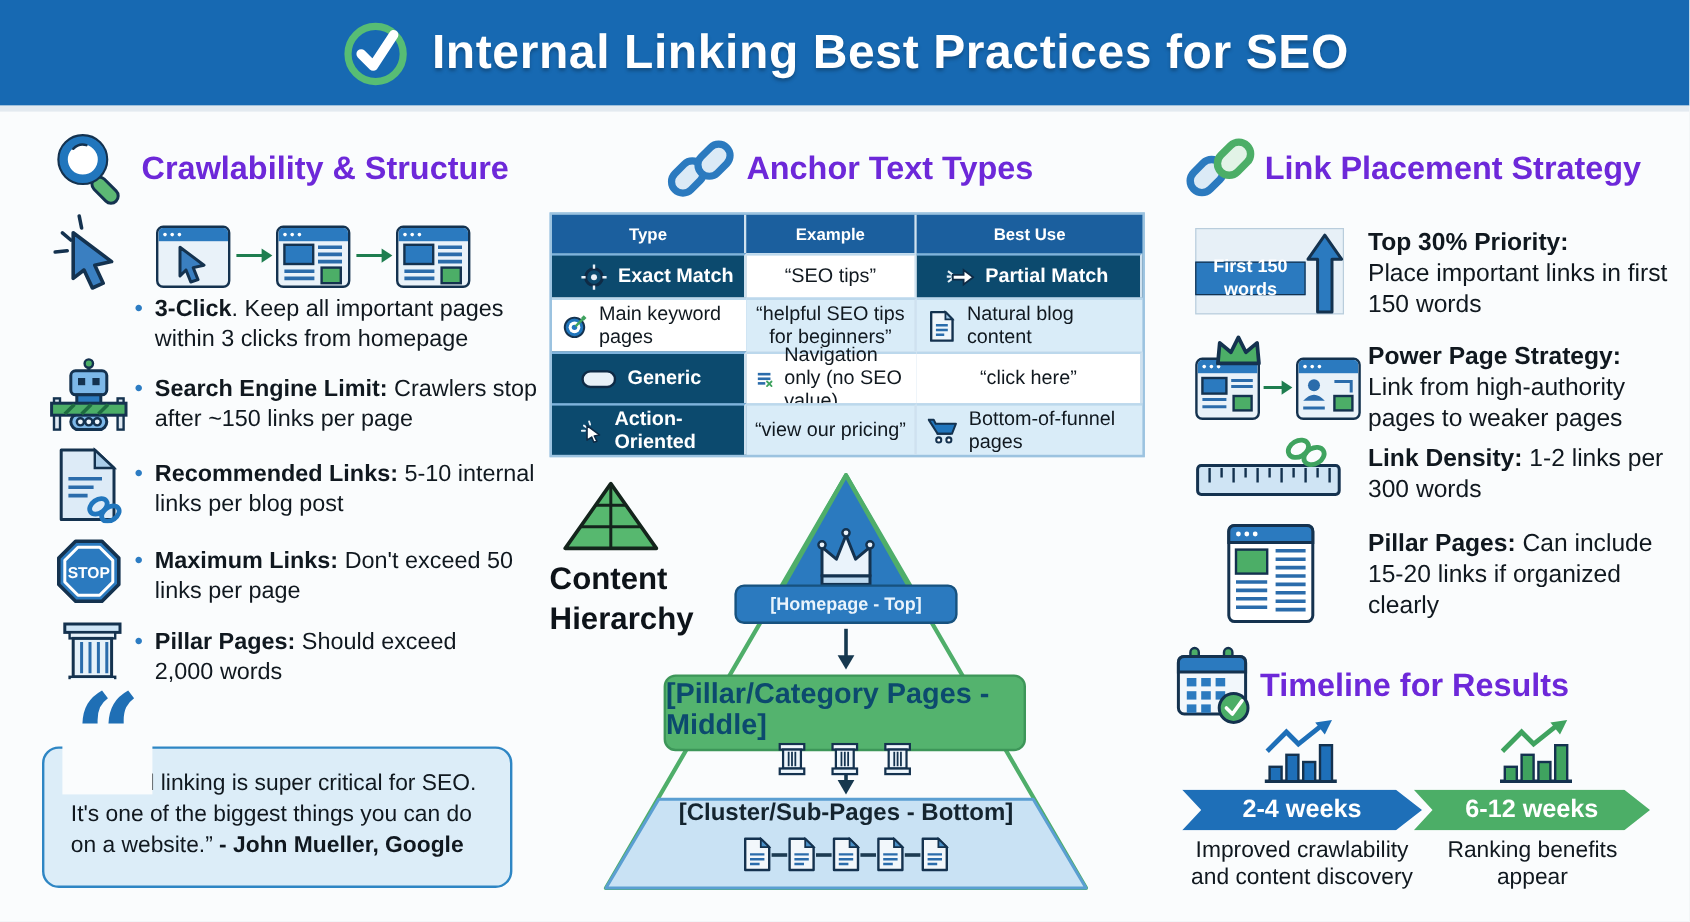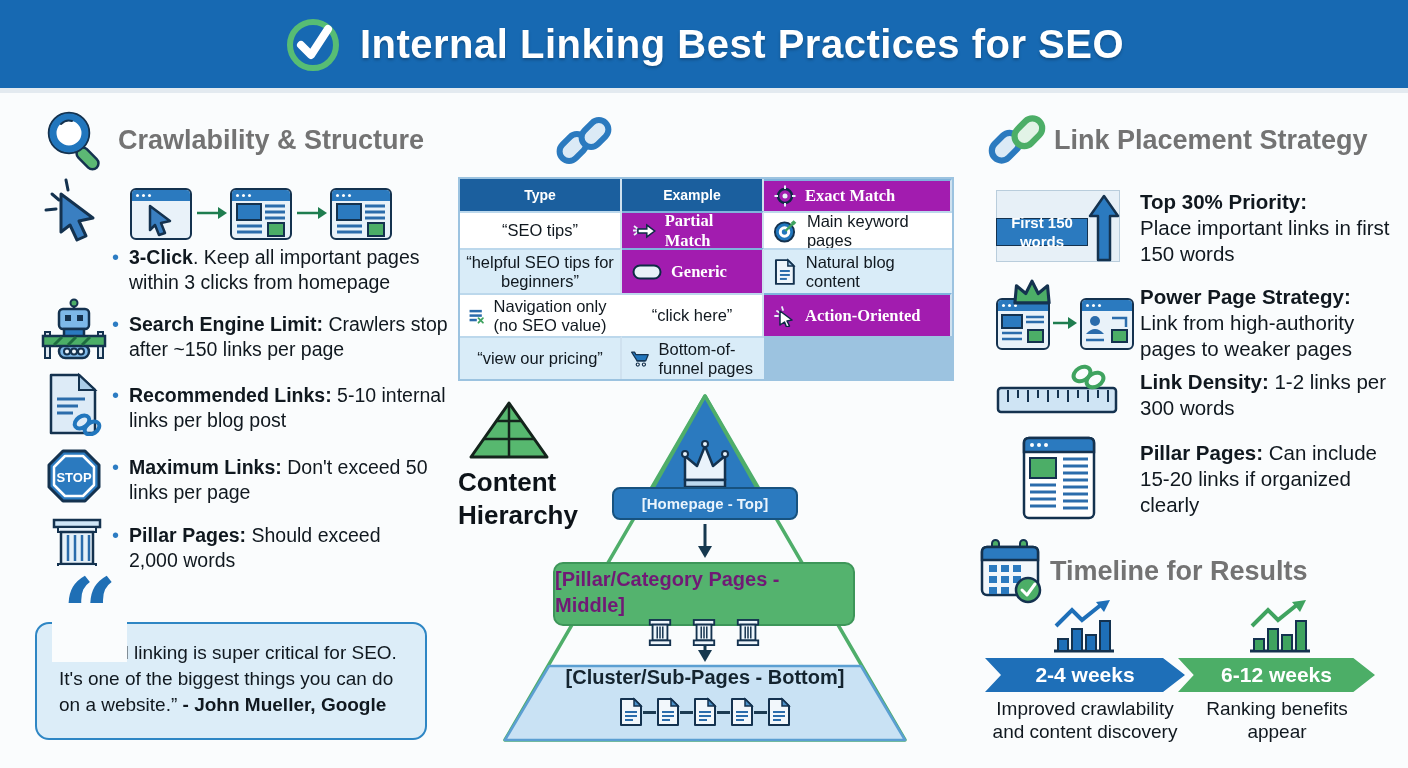--- a/index.html
+++ b/index.html
@@ -8,21 +8,21 @@
 
   
   .banner{position:absolute;left:0;top:0;width:1408px;height:88px;background:#1769b2;
           display:flex;align-items:center;justify-content:center;gap:18px;}
   .banner-strip{position:absolute;left:0;top:88px;width:1408px;height:5px;background:#e3eaf0;}
   .banner h1{margin:0;color:#ffffff;font-size:40px;font-weight:bold;letter-spacing:.5px;
              text-shadow:0 2px 3px rgba(0,0,0,.25);}
 
   
   .abs{position:absolute;}
-  .sec-title{font-size:27px;font-weight:bold;color:#737373;white-space:nowrap;}
+  .sec-title{font-size:27px;font-weight:bold;color:#6d28d9;white-space:nowrap;}
   .bullet{position:absolute;display:flex;gap:10px;font-size:19.5px;line-height:25px;color:#10181f;}
   .bullet .dot{color:#2c7cc3;font-size:20px;line-height:25px;}
   .bullet b{font-weight:bold;}
 
   
   .quote-box{position:absolute;left:35px;top:622px;width:392px;height:118px;background:#dcedf8;
              border:2.5px solid #2e86c4;border-radius:14px;box-sizing:border-box;
              padding:16px 20px 0 22px;font-size:19px;line-height:26px;color:#10181f;}
   .quote-box b{font-weight:bold;}
   .quote-glyph{position:absolute;left:52px;top:566px;font-family:"DejaVu Serif",serif;
@@ -30,35 +30,35 @@
                background:#fafcfd;padding:0 10px;z-index:3;}
 
   
   .atable{position:absolute;left:458px;top:177px;display:grid;
           grid-template-columns:162px 142px 188px;
           grid-template-rows:32px 37px 45px 43px 43px;
           border:2px solid #9cc3e0;background:#9cc3e0;grid-gap:0;}
   .atable .c{display:flex;align-items:center;box-sizing:border-box;}
   .th{background:#1b5f9e;color:#fff;font-weight:bold;font-size:14px;justify-content:center;
       border-right:2px solid #cfe1ef;}
-  .tt{background:#a21caf;color:#fff;font-weight:bold;font-size:16.5px;gap:9px;padding-left:10px;
-      border-top:2px solid #7fb3dc;border-right:2px solid #cfe1ef;font-family:Liberation Serif, serif;}
+  .tt{background:#0c4a6e;color:#fff;font-weight:bold;font-size:16.5px;gap:9px;padding-left:24px;
+      border-top:2px solid #7fb3dc;border-right:2px solid #cfe1ef;}
   .tw{background:#ffffff;color:#10181f;font-size:16.5px;border-top:2px solid #bcd8ec;}
   .tb{background:#d9ecf8;color:#10181f;font-size:16.5px;border-top:2px solid #bcd8ec;}
   .ex{justify-content:center;text-align:center;line-height:19px;border-right:2px solid #cfe1ef;}
   .bu{gap:9px;padding-left:9px;line-height:19px;}
 
   
   .pill-top{position:absolute;left:612px;top:487px;width:186px;height:33px;background:#2b7abf;
             border:2px solid #17527f;border-radius:8px;box-sizing:border-box;color:#eaf4fc;
             font-size:15px;font-weight:600;text-align:center;line-height:29px;z-index:4;}
   .box-mid{position:absolute;left:553px;top:562px;width:302px;height:64px;background:#54b36e;
            border:2.5px solid #3d9659;border-radius:10px;box-sizing:border-box;z-index:4;
            display:flex;flex-direction:column;align-items:center;}
-  .box-mid .lbl{color:#701a75;font-size:20px;font-weight:600;line-height:26px;margin-top:2px;}
+  .box-mid .lbl{color:#0c4a6e;font-size:24px;font-weight:600;line-height:26px;margin-top:2px;}
   .pillar-row{display:flex;gap:18px;margin-top:1px;}
   .trap-label{position:absolute;left:555px;top:666px;width:300px;text-align:center;z-index:4;
               font-size:20px;font-weight:600;color:#14242f;}
   .doc-row{position:absolute;left:555px;top:697px;width:300px;display:flex;align-items:center;
            justify-content:center;z-index:4;}
   .doc-row .link{width:13px;height:3px;background:#1c3b52;}
 
   .hier-label{position:absolute;left:458px;top:466px;font-size:26px;font-weight:bold;
               color:#0d1319;line-height:33px;}
 
@@ -233,24 +233,26 @@
 
   <div class="quote-glyph">“</div>
   <div class="quote-box">
     <span>“Internal linking is super critical for SEO. It's one of the biggest things you can do on a website.” </span><b>- John Mueller, Google</b>
   </div>
 
   <svg class="abs" style="left:554px;top:110px" width="60" height="62" viewBox="0 0 60 62">
     <rect x="4" y="28" width="30" height="19" rx="9.5" transform="rotate(-45 19 37.5)" fill="#dbeaf6" stroke="#2b7abf" stroke-width="6"></rect>
     <rect x="26" y="14" width="30" height="19" rx="9.5" transform="rotate(-45 41 23.5)" fill="#dbeaf6" stroke="#2b7abf" stroke-width="6"></rect>
   </svg>
+  <div class="abs sec-title" style="left:622px;top:125px">Anchor Text Types</div>
 
   <div class="atable">
     <div class="c th">Type</div>
     <div class="c th">Example</div>
+    <div class="c th" style="border-right:none">Best Use</div>
 
     <div class="c tt">
       <svg width="22" height="22" viewBox="0 0 22 22">
         <circle cx="11" cy="11" r="7" fill="none" stroke="#0e2a45" stroke-width="2.5"></circle>
         <circle cx="11" cy="11" r="2.5" fill="#e8f1f8"></circle>
         <line x1="11" y1="0.5" x2="11" y2="4" stroke="#e8f1f8" stroke-width="2"></line>
         <line x1="11" y1="18" x2="11" y2="21.5" stroke="#e8f1f8" stroke-width="2"></line>
         <line x1="0.5" y1="11" x2="4" y2="11" stroke="#e8f1f8" stroke-width="2"></line>
         <line x1="18" y1="11" x2="21.5" y2="11" stroke="#e8f1f8" stroke-width="2"></line>
       </svg>
@@ -269,36 +271,36 @@
       <svg width="26" height="26" viewBox="0 0 26 26">
         <circle cx="12" cy="14" r="10" fill="#2176bd" stroke="#14324f" stroke-width="2"></circle>
         <circle cx="12" cy="14" r="6" fill="#ffffff"></circle>
         <circle cx="12" cy="14" r="2.8" fill="#2176bd"></circle>
         <line x1="21" y1="5" x2="13" y2="13" stroke="#3fa35f" stroke-width="2.5"></line>
         <rect x="19.5" y="2.5" width="4" height="4" transform="rotate(45 21.5 4.5)" fill="#3fa35f"></rect>
       </svg>
       <span>Main keyword pages</span>
     </div>
     <div class="c tb ex">“helpful SEO tips for beginners”</div>
-    <div class="c tt">
-      <svg width="30" height="16" viewBox="0 0 30 16">
-        <rect x="1.5" y="1.5" width="27" height="13" rx="6.5" fill="#e8f1f8" stroke="#0e2a45" stroke-width="2"></rect>
-      </svg>
-      <span>Generic</span>
-    </div>
-
     <div class="c tb bu">
       <svg width="24" height="28" viewBox="0 0 24 28">
         <path d="M3,2 h12 l6,6 v18 h-18 z" fill="#eef5fb" stroke="#14324f" stroke-width="2" stroke-linejoin="round"></path>
         <path d="M15,2 l6,6 h-6 z" fill="#9fc6e6" stroke="#14324f" stroke-width="1.5"></path>
         <line x1="7" y1="13" x2="17" y2="13" stroke="#2b6cab" stroke-width="2"></line>
         <line x1="7" y1="17" x2="17" y2="17" stroke="#2b6cab" stroke-width="2"></line>
         <line x1="7" y1="21" x2="14" y2="21" stroke="#2b6cab" stroke-width="2"></line>
       </svg>
       <span>Natural blog content</span>
+    </div>
+
+    <div class="c tt">
+      <svg width="30" height="16" viewBox="0 0 30 16">
+        <rect x="1.5" y="1.5" width="27" height="13" rx="6.5" fill="#e8f1f8" stroke="#0e2a45" stroke-width="2"></rect>
+      </svg>
+      <span>Generic</span>
     </div>
     <div class="c tw bu">
       <svg width="28" height="26" viewBox="0 0 28 26">
         <rect x="1" y="2" width="22" height="4.5" fill="#2b6cab"></rect>
         <rect x="1" y="10" width="22" height="4.5" fill="#2b6cab"></rect>
         <rect x="1" y="18" width="13" height="4.5" fill="#2b6cab"></rect>
         <line x1="17" y1="17" x2="25" y2="25" stroke="#3fa35f" stroke-width="3.2" stroke-linecap="round"></line>
         <line x1="25" y1="17" x2="17" y2="25" stroke="#3fa35f" stroke-width="3.2" stroke-linecap="round"></line>
       </svg>
       <span>Navigation only (no SEO value)</span>

